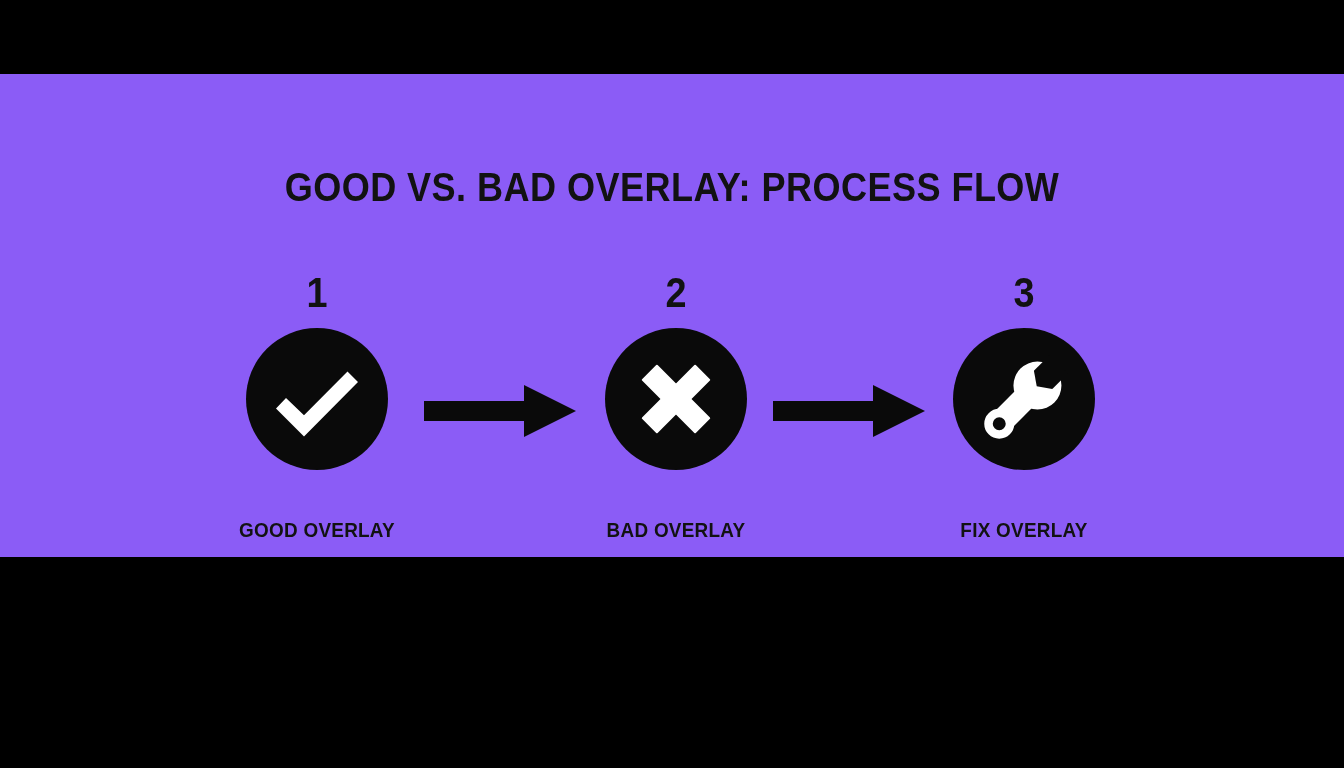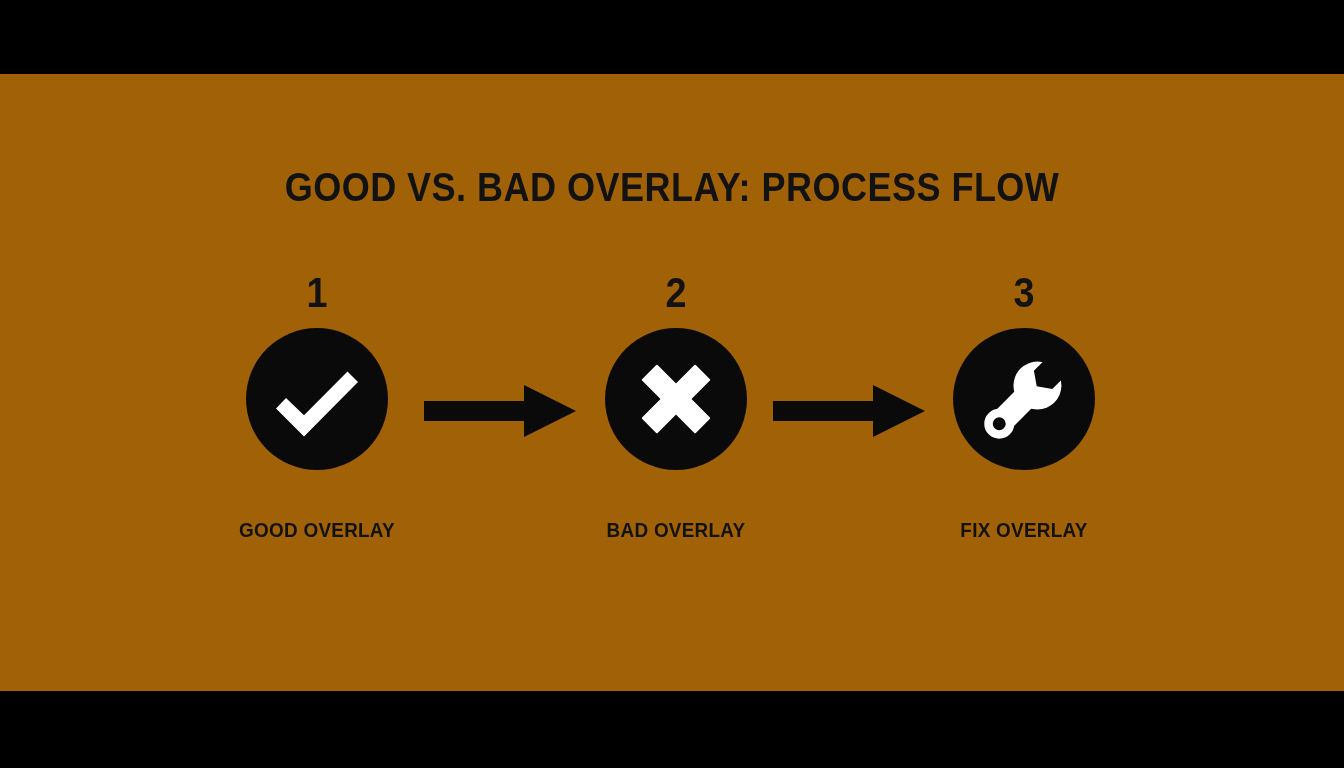--- a/index.html
+++ b/index.html
@@ -38,22 +38,22 @@
     height: 77px;
     background: #000000;
   }
 
   
   .slide {
     position: absolute;
     left: 0;
     top: 74px;
     width: 1344px;
-    height: 617px;
-    background: #a16207;
+    height: 483px;
+    background: #8b5cf6;
     overflow: hidden;
   }
 
   .slide-title {
     position: absolute;
     left: 0;
     top: 90px;
     width: 1344px;
     text-align: center;
     font-family: "Liberation Sans", sans-serif;

